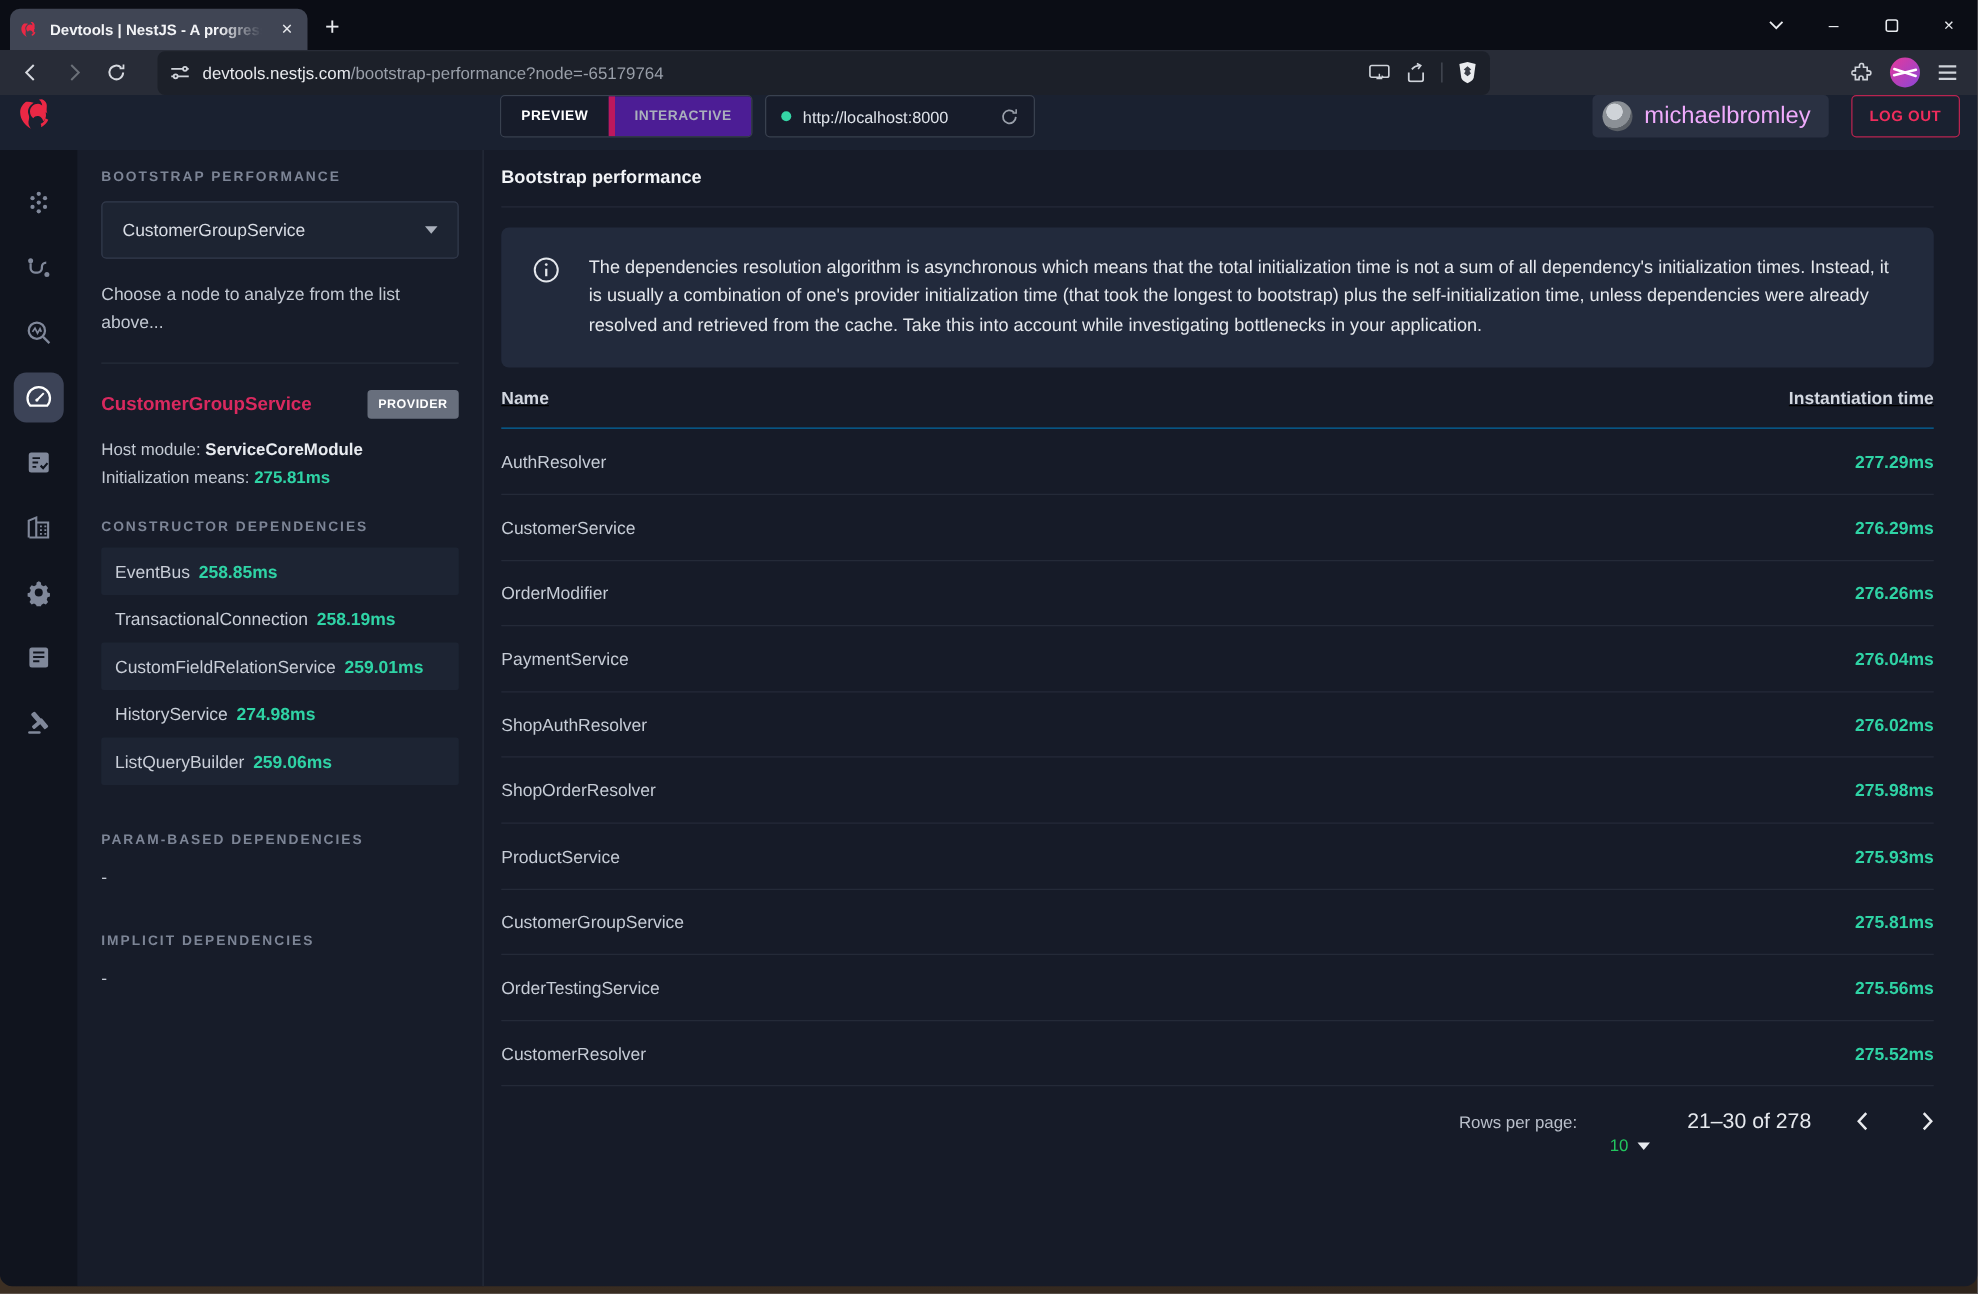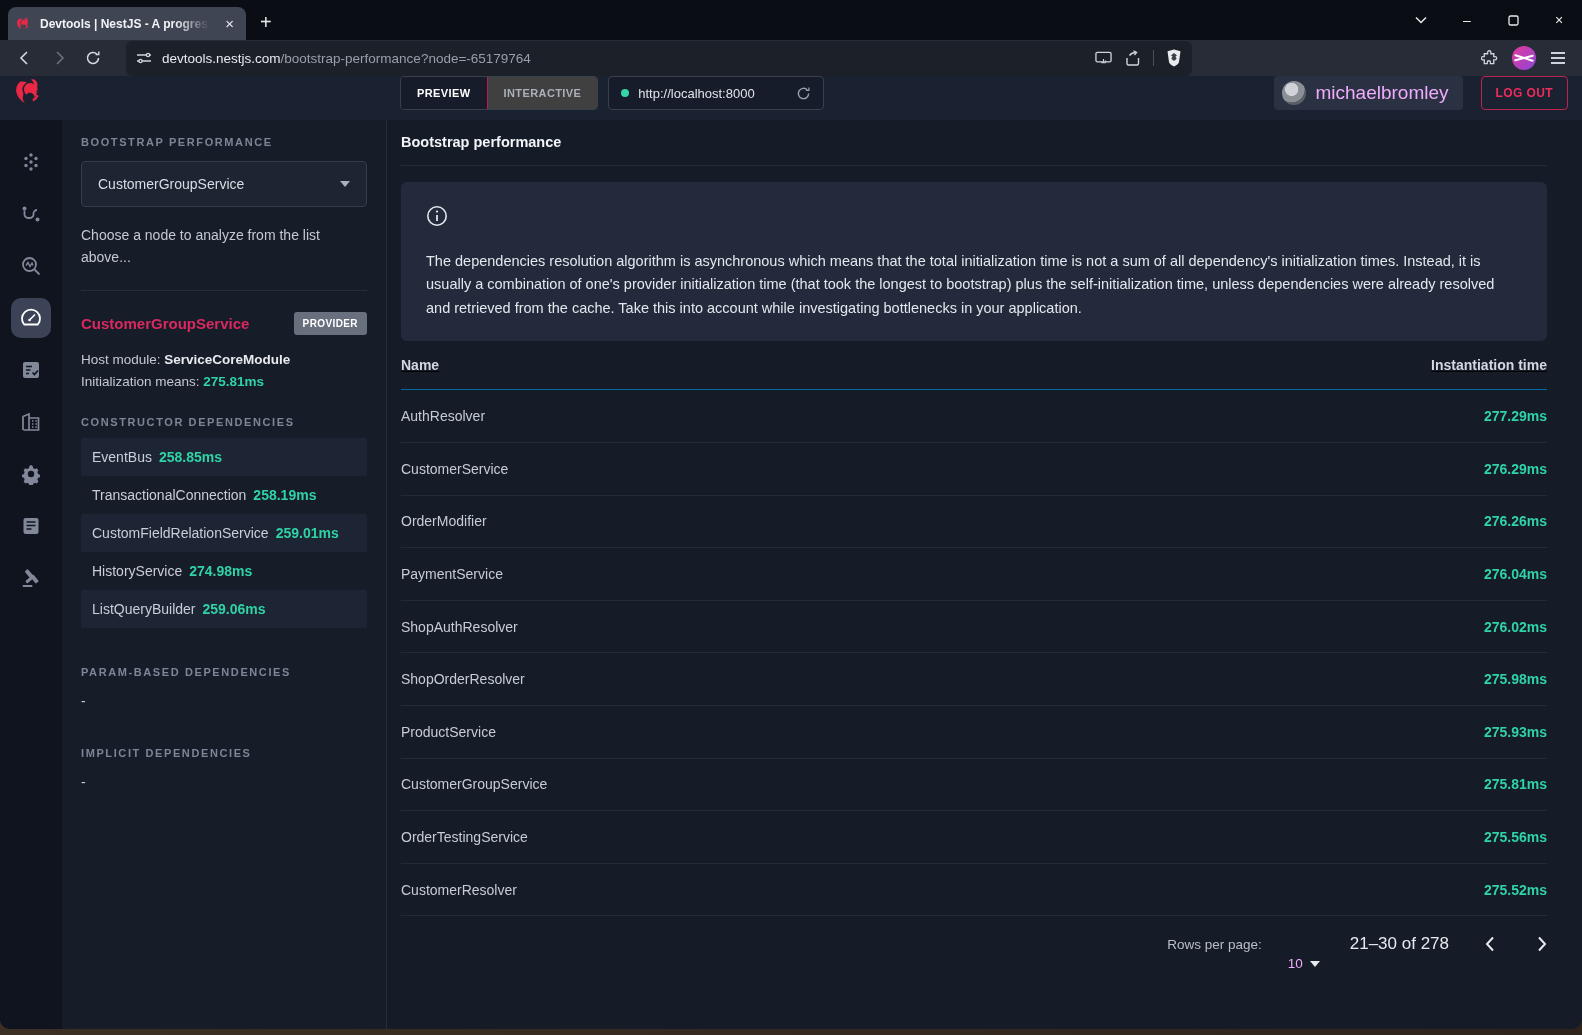--- a/index.html
+++ b/index.html
@@ -32,21 +32,21 @@
   .profile-avatar::before { transform:rotate(18deg); }
   .profile-avatar::after { transform:rotate(-14deg); }
 
   
   .appheader { height:44px; background:#1a2130; display:flex; align-items:flex-start; flex:none; padding:0 14px; }
   .applogo { width:34px; display:flex; align-items:center; }
   .header-controls { margin-left:352px; display:flex; align-items:center; gap:10px; }
   .segmented { display:flex; border:1px solid #39414f; border-radius:4px; overflow:hidden; height:34px; }
   .seg-btn { padding:0 16px; display:flex; align-items:center; font-size:11px; font-weight:bold; letter-spacing:.4px; cursor:pointer; }
   .seg-btn.preview { background:#171c2a; color:#fff; }
-  .seg-btn.interactive { background:#404040; color:#aab0bc; border-left:1px solid #be185d; }
+  .seg-btn.interactive { background:#4c1d95; color:#aab0bc; border-left:5px solid #be185d; }
   .target-url { width:216px; height:34px; border:1px solid #39414f; border-radius:4px; background:#171c2a; display:flex; align-items:center; padding:0 12px; gap:9px; }
   .dot { width:8px; height:8px; border-radius:50%; background:#35d6a6; flex:none; }
   .target-url-text { flex:1; font-size:13px; color:#dfe3ea; white-space:nowrap; }
   .refresh { color:#9aa0ab; cursor:pointer; display:flex; }
   .appheader-right { margin-left:auto; display:flex; align-items:center; gap:18px; }
   .userchip { height:34px; background:#2a3142; border-radius:4px; display:flex; align-items:center; gap:9px; padding:0 14px 0 8px; cursor:pointer; }
   .user-avatar { width:24px; height:24px; border-radius:50%; background:radial-gradient(circle at 40% 35%, #cfd3d8 0 30%, #8b9096 32% 60%, #5a5f66 62%); }
   .username { font-size:19px; color:#f0abfc; }
   .logout { height:34px; padding:0 14px; display:flex; align-items:center; border:1px solid #b92450; border-radius:4px; color:#ee2c5c; font-size:12px; font-weight:bold; letter-spacing:.4px; background:transparent; cursor:pointer; }
 
@@ -72,32 +72,32 @@
   .teal { color:#2fd3a5; font-weight:bold; }
   .dep-section-label { margin-top:27px; }
   .deplist { margin-top:10px; }
   .deprow { height:38px; display:flex; align-items:center; gap:7px; padding:0 11px; font-size:14px; color:#c9ced8; border-radius:2px; }
   .deprow:nth-child(odd) { background:#1d2433; }
   .dash { margin-top:15px; font-size:14px; color:#c3c9d3; }
   .spacer38 { margin-top:38px; }
 
   .main { flex:1; padding:14px 35px 0 14px; overflow:hidden; display:flex; flex-direction:column; }
   .main-title { font-size:14.5px; font-weight:bold; color:#f2f4f7; padding-bottom:15px; border-bottom:1px solid #242a38; }
-  .infobox { margin-top:16px; background:#222a3c; border-radius:6px; padding:21px 25px; display:flex; gap:23px; align-items:flex-start;flex-direction:column; }
+  .infobox { margin-top:16px; background:#222a3c; border-radius:6px; padding:21px 25px; display:flex; gap:23px; align-items:flex-start; }
   .info-icon { flex:none; color:#e4e7ec; margin-top:2px; }
   .info-text { font-size:14.5px; color:#e4e7ec; line-height:1.62; }
   .tbl-header { height:49px; display:flex; align-items:center; justify-content:space-between; border-bottom:1px solid #0369a1;text-decoration:underline; }
   .tbl-header span { font-size:14px; font-weight:bold; color:#d2d7e0; }
   .tbl-row { height:52.6px; display:flex; align-items:center; justify-content:space-between; border-bottom:1px solid #242a38; cursor:default; }
   .tbl-row .cell-name { font-size:14px; color:#c6ccd6; }
   .tbl-row .cell-time { font-size:14px; font-weight:bold; color:#2fd3a5; }
   .pagination { height:56px; display:flex; align-items:center; justify-content:flex-end; gap:26px; }
   .pg-label { font-size:13.5px; color:#b9bfca; }
   .pg-select { display:flex; align-items:center; gap:7px; cursor:pointer; }
-  .pg-select span { font-size:13.5px; color:#f0abfc;margin-top:39px; }
+  .pg-select span { font-size:13.5px; color:#22c55e;margin-top:39px; }
   .pg-range { font-size:17px; color:#e6e9ee; margin-left:4px; }
   .pg-nav { display:flex; align-items:center; gap:42px; margin-left:10px; }
   .pg-chev { color:#e8eaee; cursor:pointer; display:flex; }
   svg { display:block; }
 </style>
 </head>
 <body>
 
 <div class="window">
 

